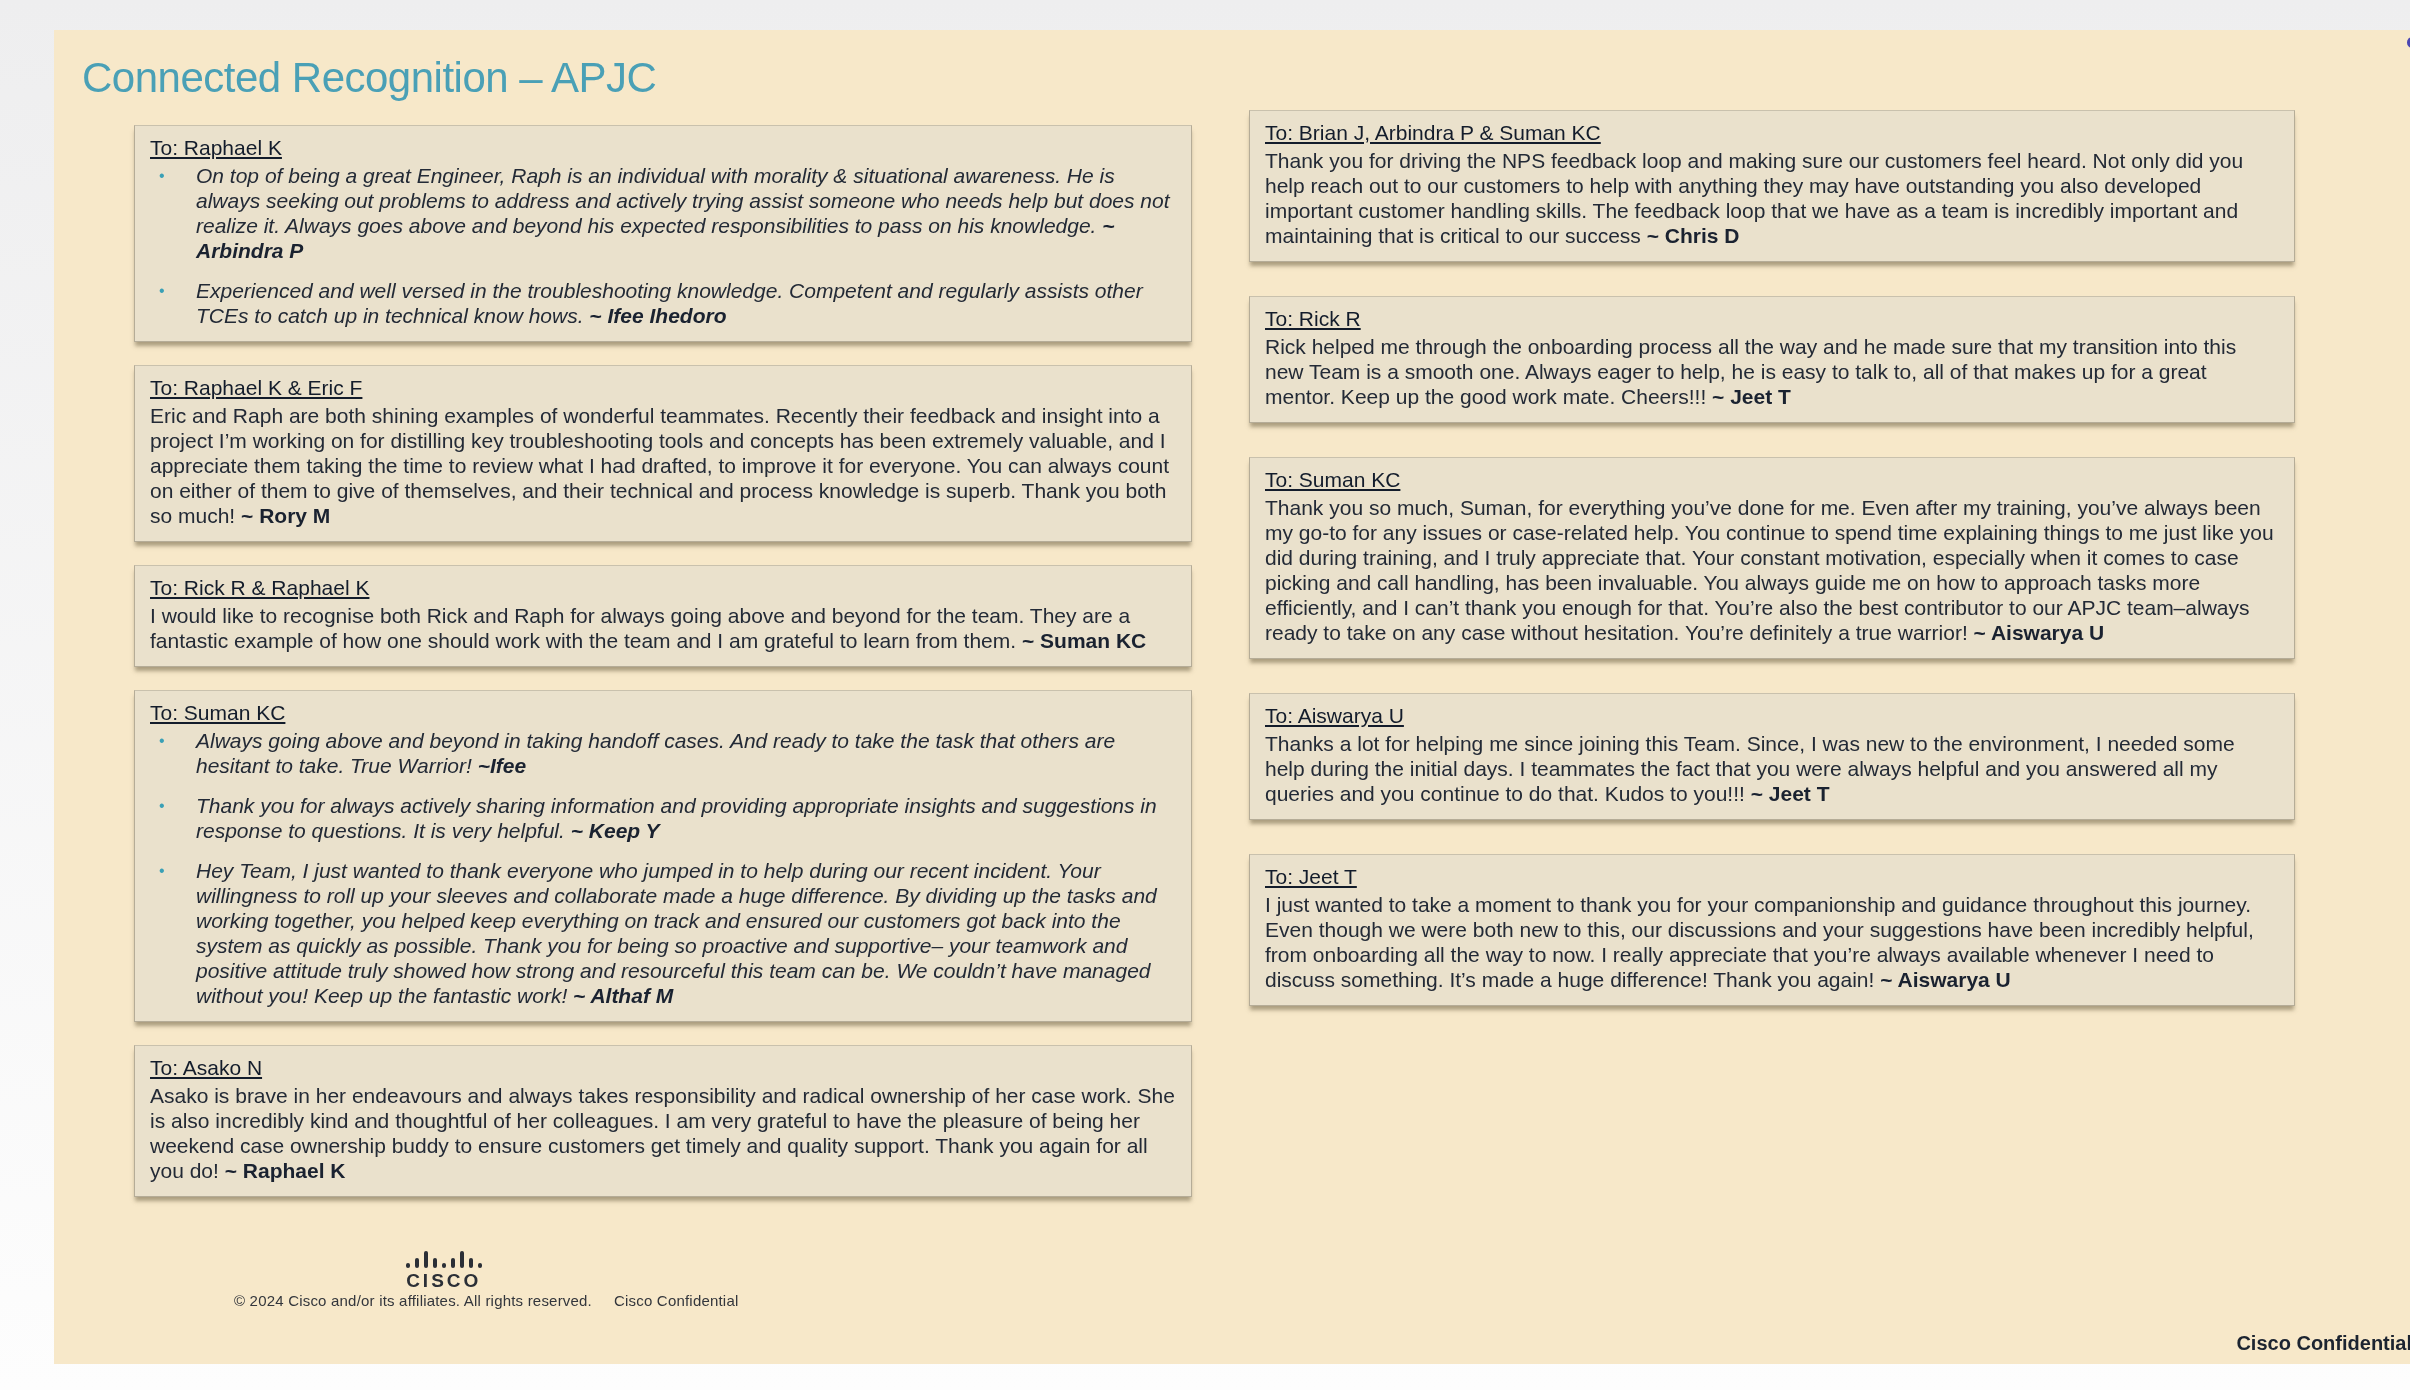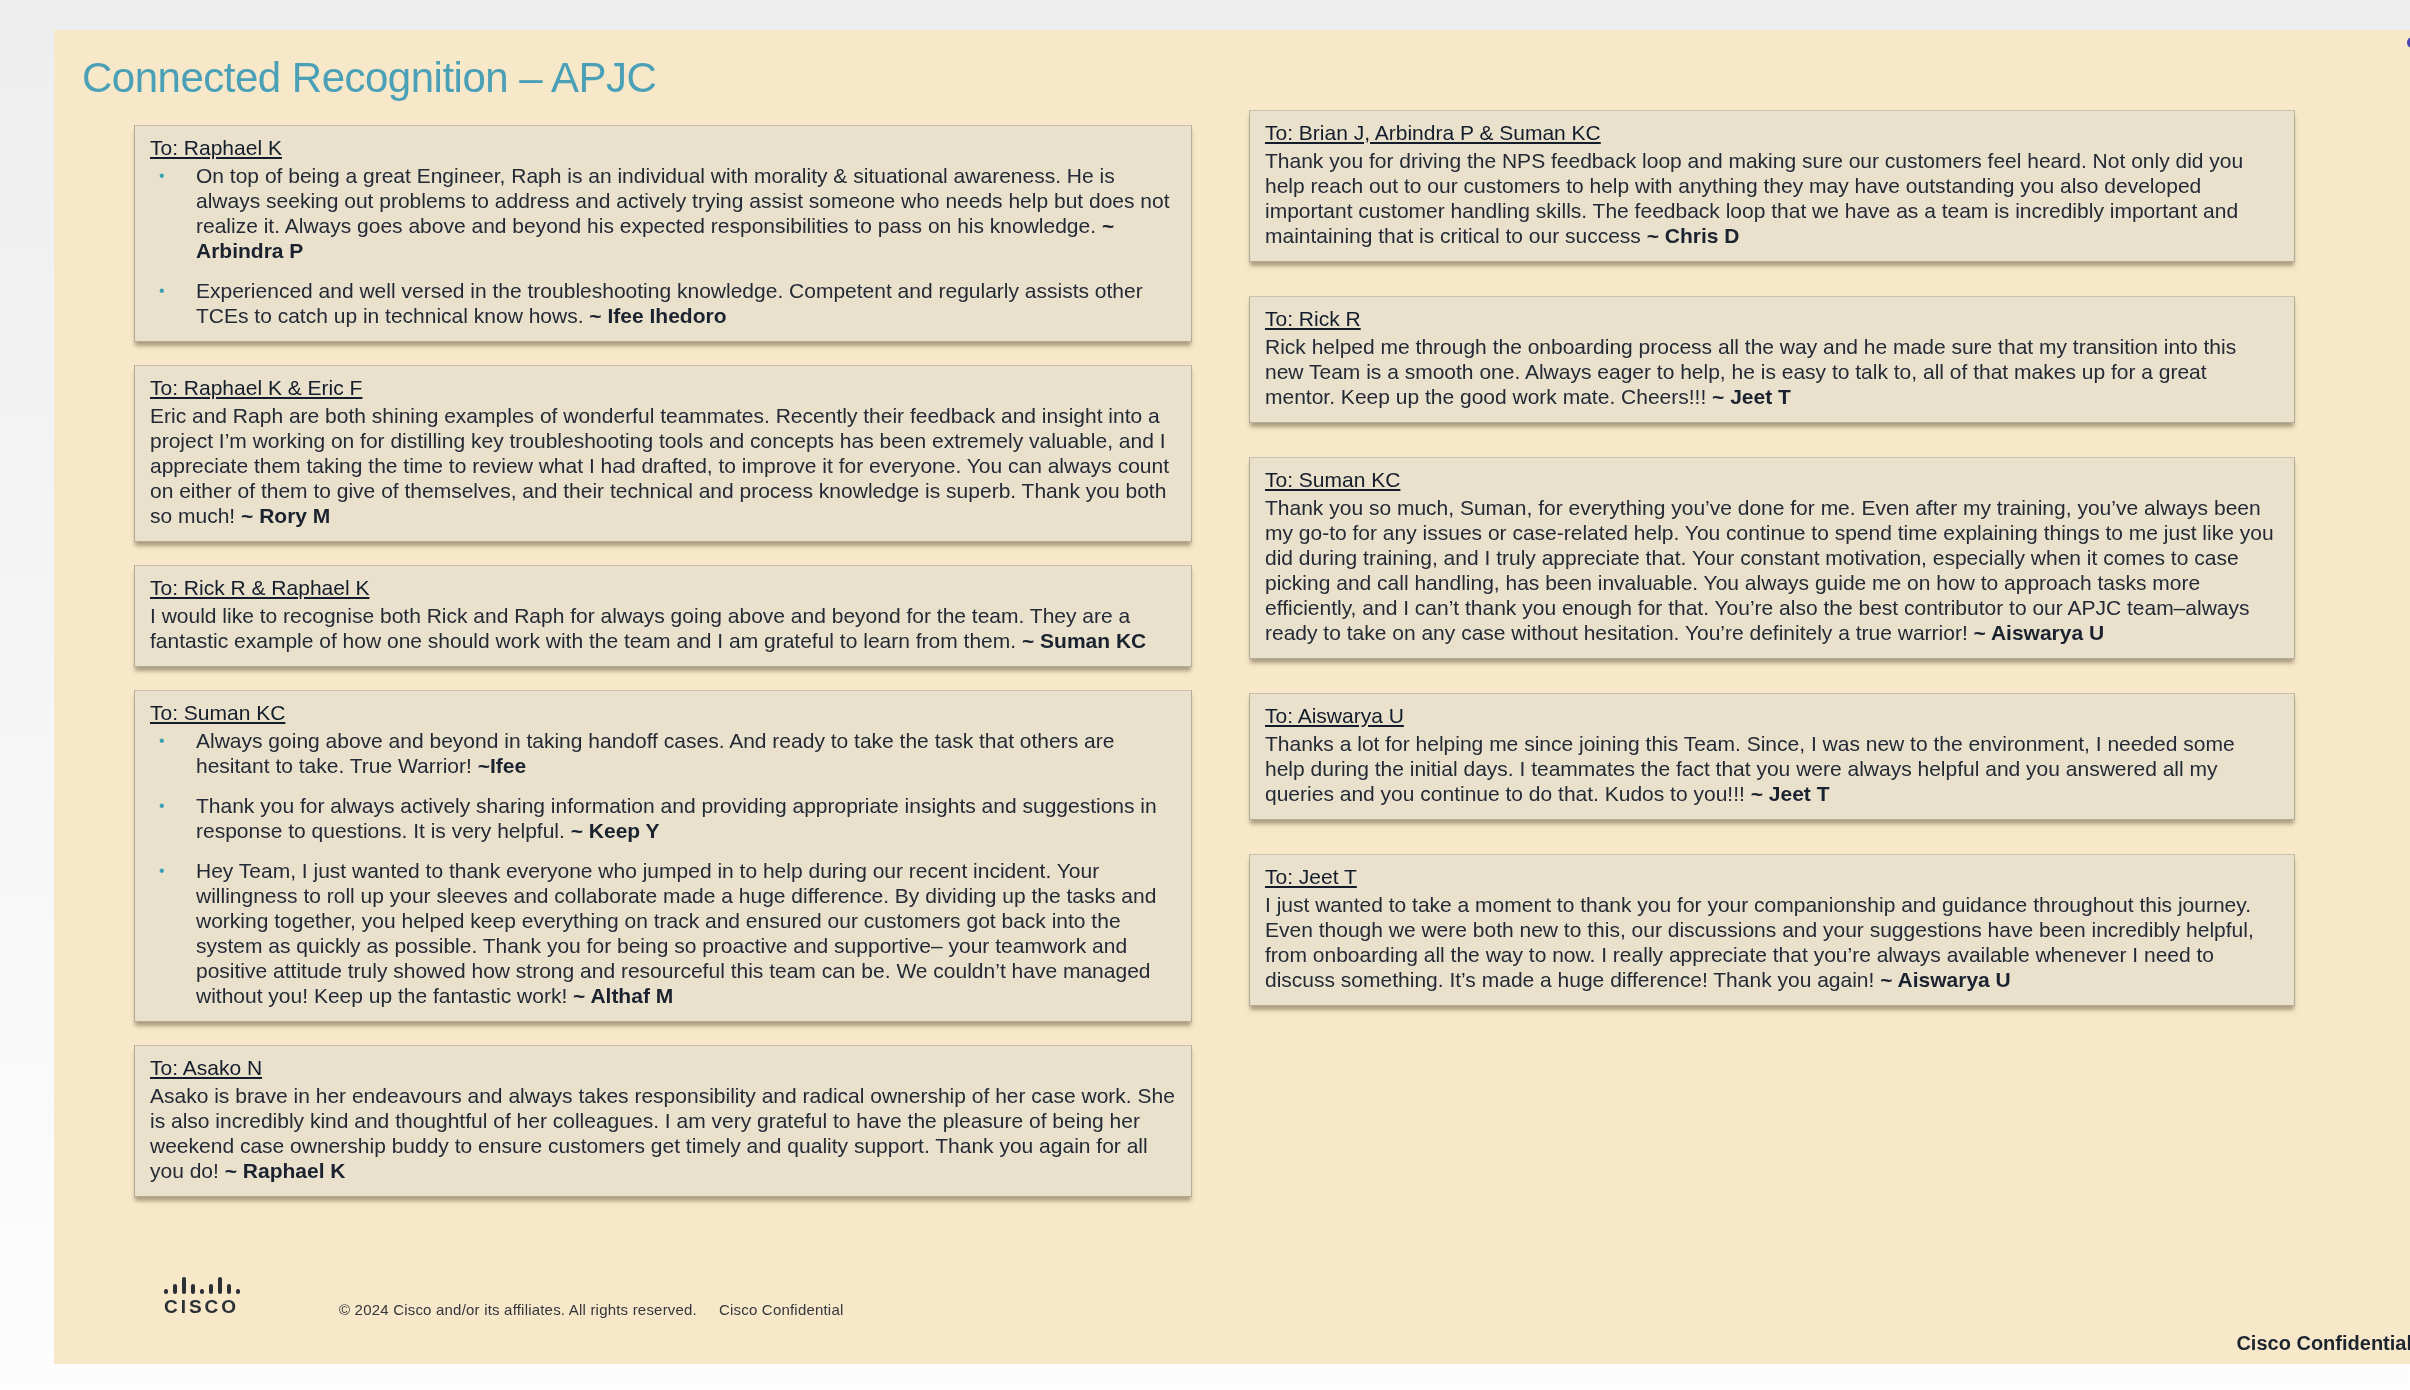--- a/index.html
+++ b/index.html
@@ -59,26 +59,27 @@
   .msg b { color: #1a2230; }
   .bullet { display: flex; align-items: flex-start; }
   .bullet + .bullet { margin-top: 15px; }
   .dot {
     flex: 0 0 46px;
     padding-left: 9px;
     font-size: 16px;
     line-height: 25px;
     color: #3aa0b6;
   }
-  .bullet .msg { flex: 1; }
+  .bullet .msg { flex: 1; font-style: italic; }
   .footer {
     position: absolute;
-    left: 95px; top: 1242px;
+    left: 95px; top: 1216px;
     display: flex;
-    align-items: flex-end;
+    align-items: center;
+    flex-direction: column;
   }
   .cisco-logo { width: 105px; text-align: center; }
   .logo-bars { display: flex; justify-content: center; align-items: flex-end; gap: 5px; height: 22px; }
   .logo-bars i { display: block; width: 4px; background: #2b2f36; border-radius: 2px; }
   .logo-word {
     font-size: 19px;
     font-weight: 700;
     letter-spacing: 3px;
     color: #2b2f36;
     margin-top: 2px;

